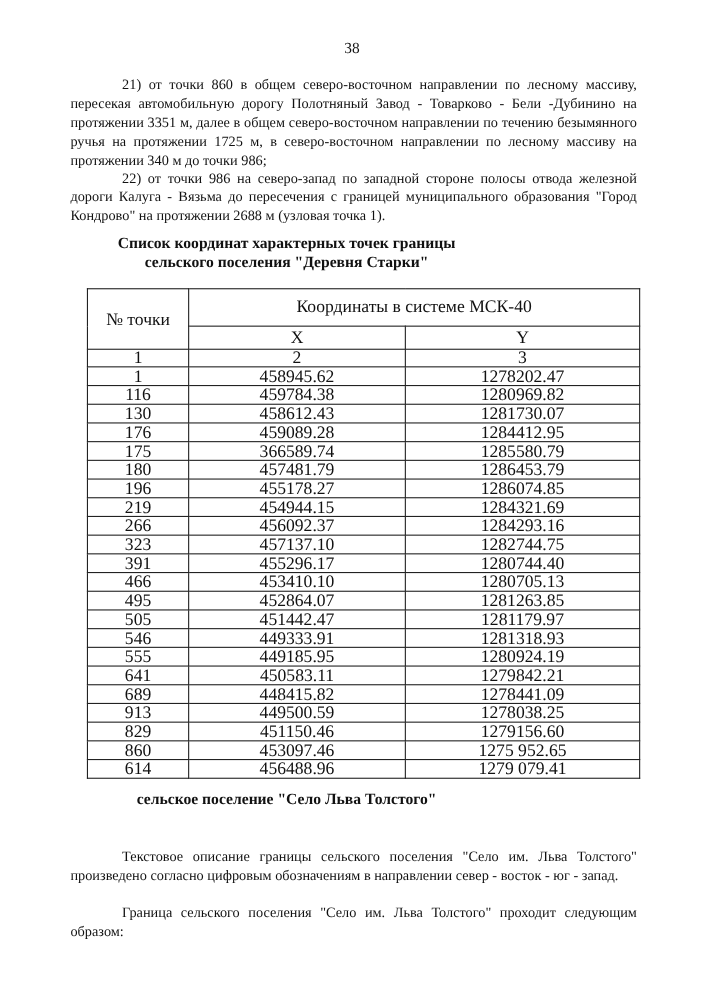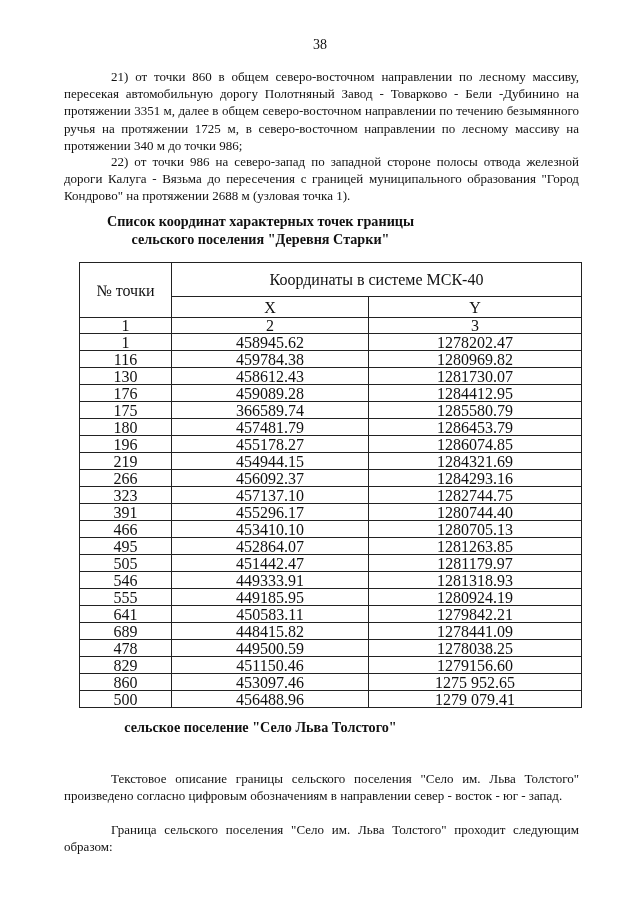--- a/index.html
+++ b/index.html
@@ -142,36 +142,36 @@
         <td>641</td>
         <td>450583.11</td>
         <td>1279842.21</td>
       </tr>
       <tr class="row">
         <td>689</td>
         <td>448415.82</td>
         <td>1278441.09</td>
       </tr>
       <tr class="row">
-        <td>478</td>
+        <td>913</td>
         <td>449500.59</td>
         <td>1278038.25</td>
       </tr>
       <tr class="row">
         <td>829</td>
         <td>451150.46</td>
         <td>1279156.60</td>
       </tr>
       <tr class="row">
         <td>860</td>
         <td>453097.46</td>
         <td>1275 952.65</td>
       </tr>
       <tr class="row">
-        <td>500</td>
+        <td>614</td>
         <td>456488.96</td>
         <td>1279 079.41</td>
       </tr>
     </tbody>
 </table>
 
 <div class="heading" style="top:719px;">
   <div>сельское поселение "Село Льва Толстого"</div>
 </div>
 

